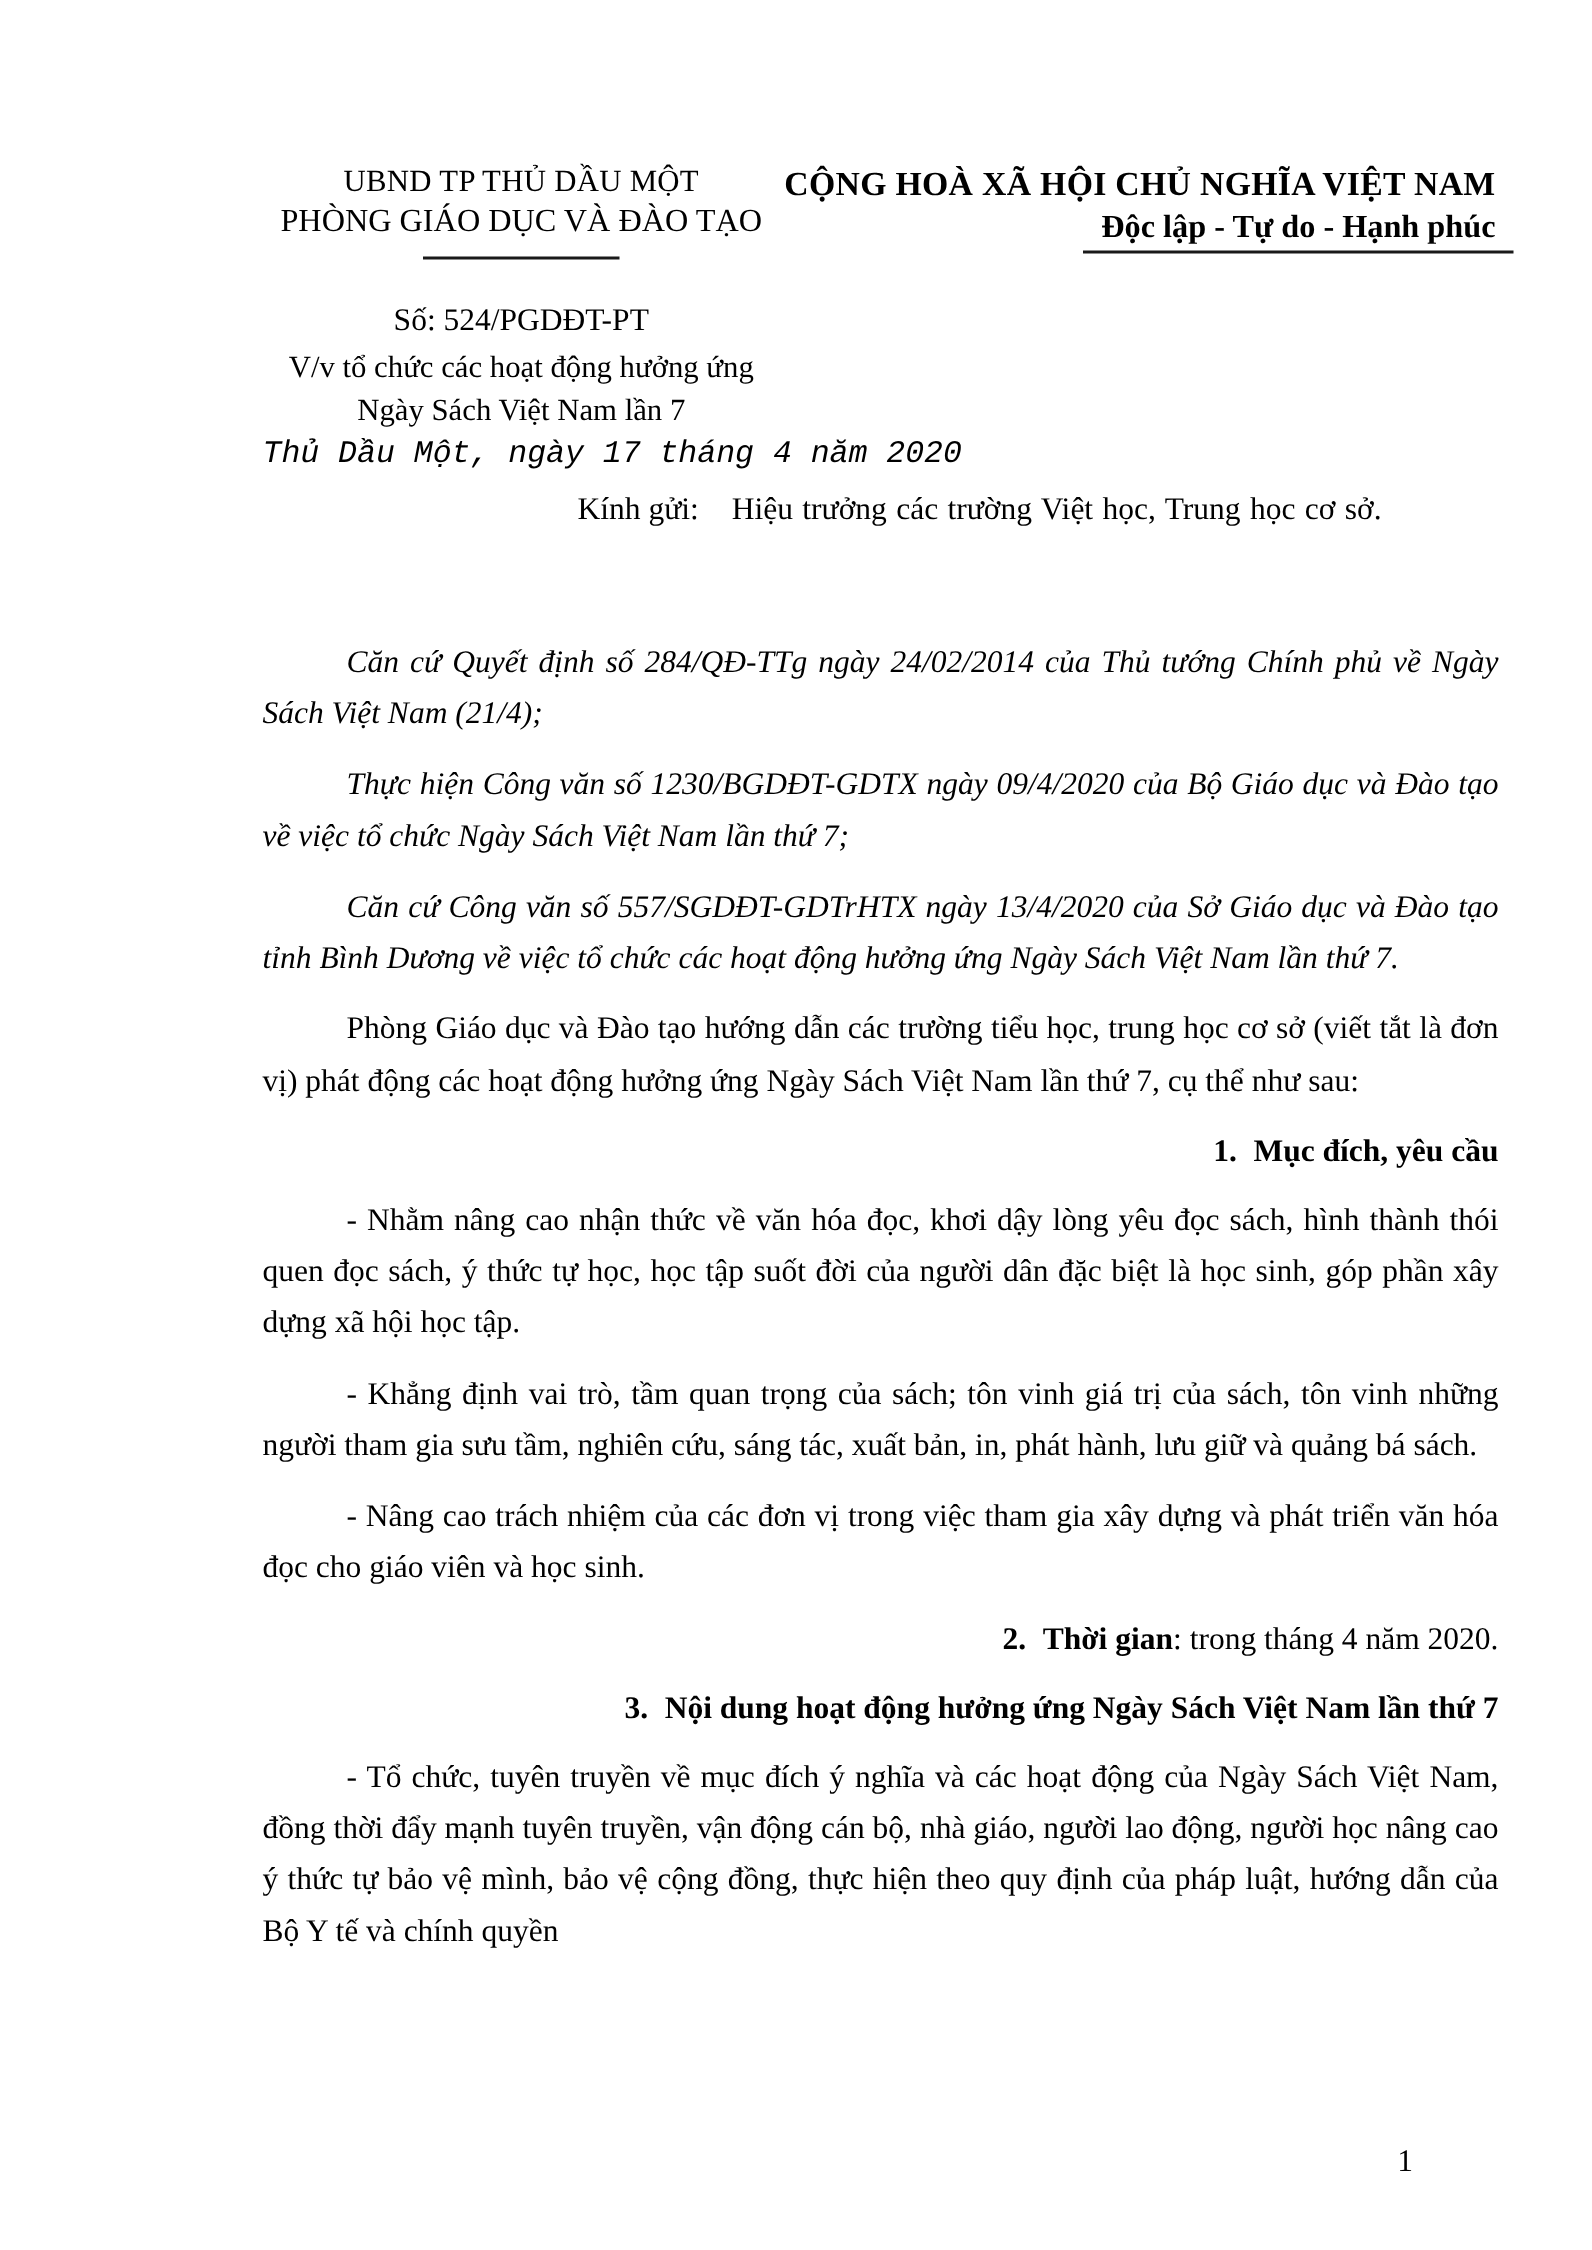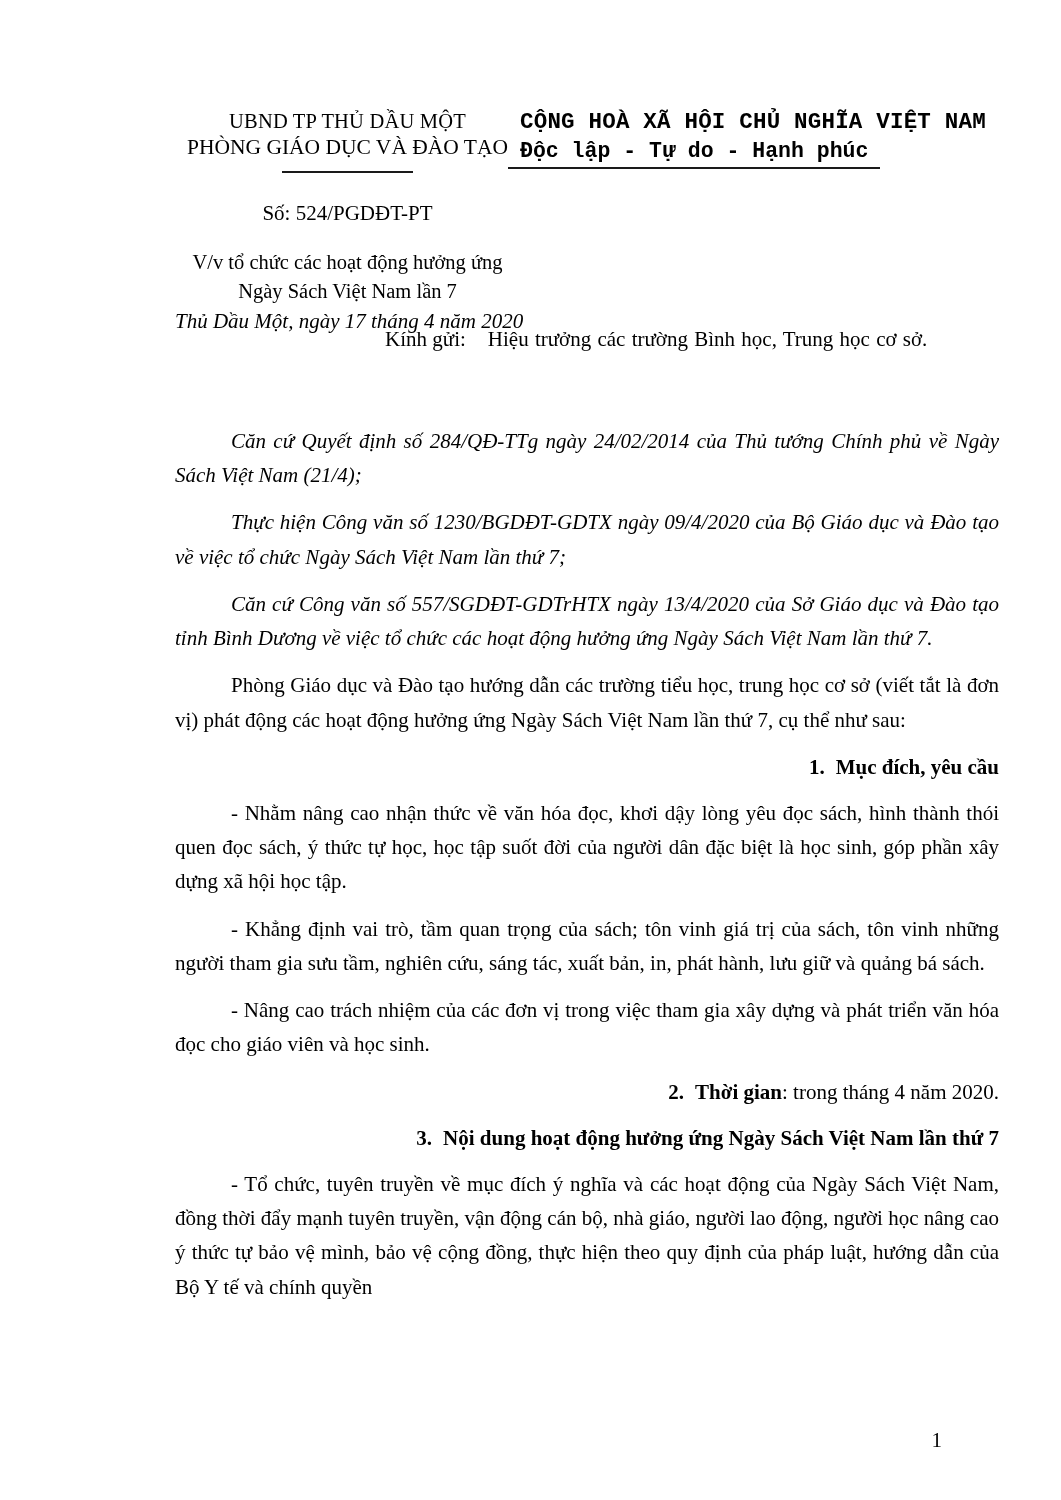--- a/index.html
+++ b/index.html
@@ -31,22 +31,21 @@
     display: flex;
     align-items: flex-start;
   }
   .header-left {
     width: 345px;
     text-align: center;
     flex: 0 0 auto;
   }
   .header-right {
     flex: 1 1 auto;
-    text-align: left;
-    font-family: Liberation Mono, monospace;
+    text-align: right;
   }
   .org-line1 {
     font-size: 20.5px;
     letter-spacing: 0.2px;
     line-height: 1.28;
     white-space: nowrap;
   }
   .org-line2 {
     font-size: 21.5px;
     font-weight: normal;
@@ -95,30 +94,31 @@
     flex-direction: column;
   }
   .meta-left {
     width: 345px;
     flex: 0 0 auto;
     text-align: center;
   }
   .meta-right {
     flex: 1 1 auto;
     text-align: left;
+    font-family: Liberation Mono, monospace;
   }
   .doc-number {
     font-size: 21px;
     line-height: 1.45;
     white-space: nowrap;
   }
   .subject {
     font-size: 20.5px;
     line-height: 1.4;
-    margin-top: 20px;
+    margin-top: 3px;
   }
   .subject-line { white-space: nowrap; }
   .date-line {
     font-size: 21px;
     font-style: italic;
     line-height: 1.45;
     white-space: nowrap;
   }
 
   
@@ -214,21 +214,21 @@
         <div class="subject-line">Ngày Sách Việt Nam lần 7</div>
       </div>
     </div>
     <div class="meta-right">
       <div class="date-line">Thủ Dầu Một, ngày 17 tháng 4 năm 2020</div>
     </div>
   </div>
 
   <div class="recipient">
     <span class="recipient-label">Kính gửi:</span>
-    <span class="recipient-value">Hiệu trưởng các trường Bình học, Trung học cơ sở.</span>
+    <span class="recipient-value">Hiệu trưởng các trường Việt học, Trung học cơ sở.</span>
   </div>
 
   <div class="body">
 
     <p class="para italic">Căn cứ Quyết định số 284/QĐ-TTg ngày 24/02/2014 của Thủ tướng Chính phủ về Ngày Sách Việt Nam (21/4);</p>
     <p class="para italic">Thực hiện Công văn số 1230/BGDĐT-GDTX ngày 09/4/2020 của Bộ Giáo dục và Đào tạo về việc tổ chức Ngày Sách Việt Nam lần thứ 7;</p>
     <p class="para italic">Căn cứ Công văn số 557/SGDĐT-GDTrHTX ngày 13/4/2020 của Sở Giáo dục và Đào tạo tỉnh Bình Dương về việc tổ chức các hoạt động hưởng ứng Ngày Sách Việt Nam lần thứ 7.</p>
 
     <p class="para">Phòng Giáo dục và Đào tạo hướng dẫn các trường tiểu học, trung học cơ sở (viết tắt là đơn vị) phát động các hoạt động hưởng ứng Ngày Sách Việt Nam lần thứ 7, cụ thể như sau:</p>
 

